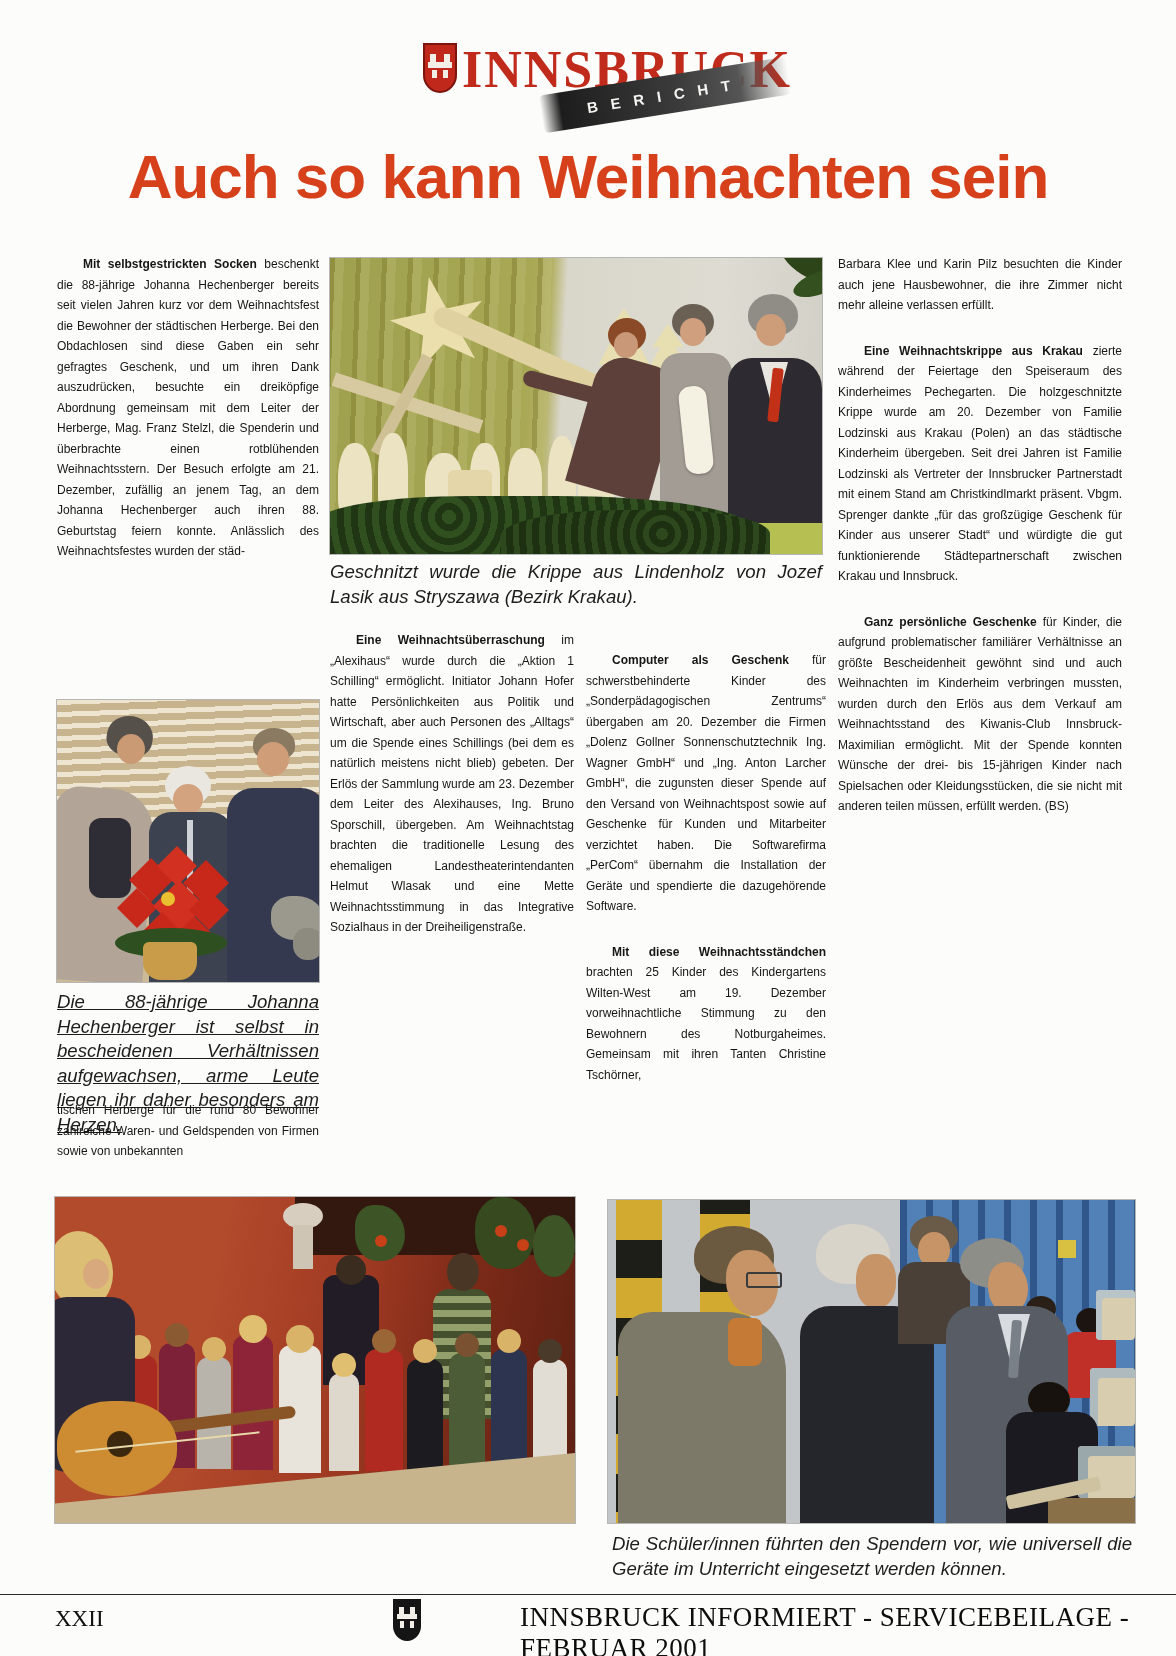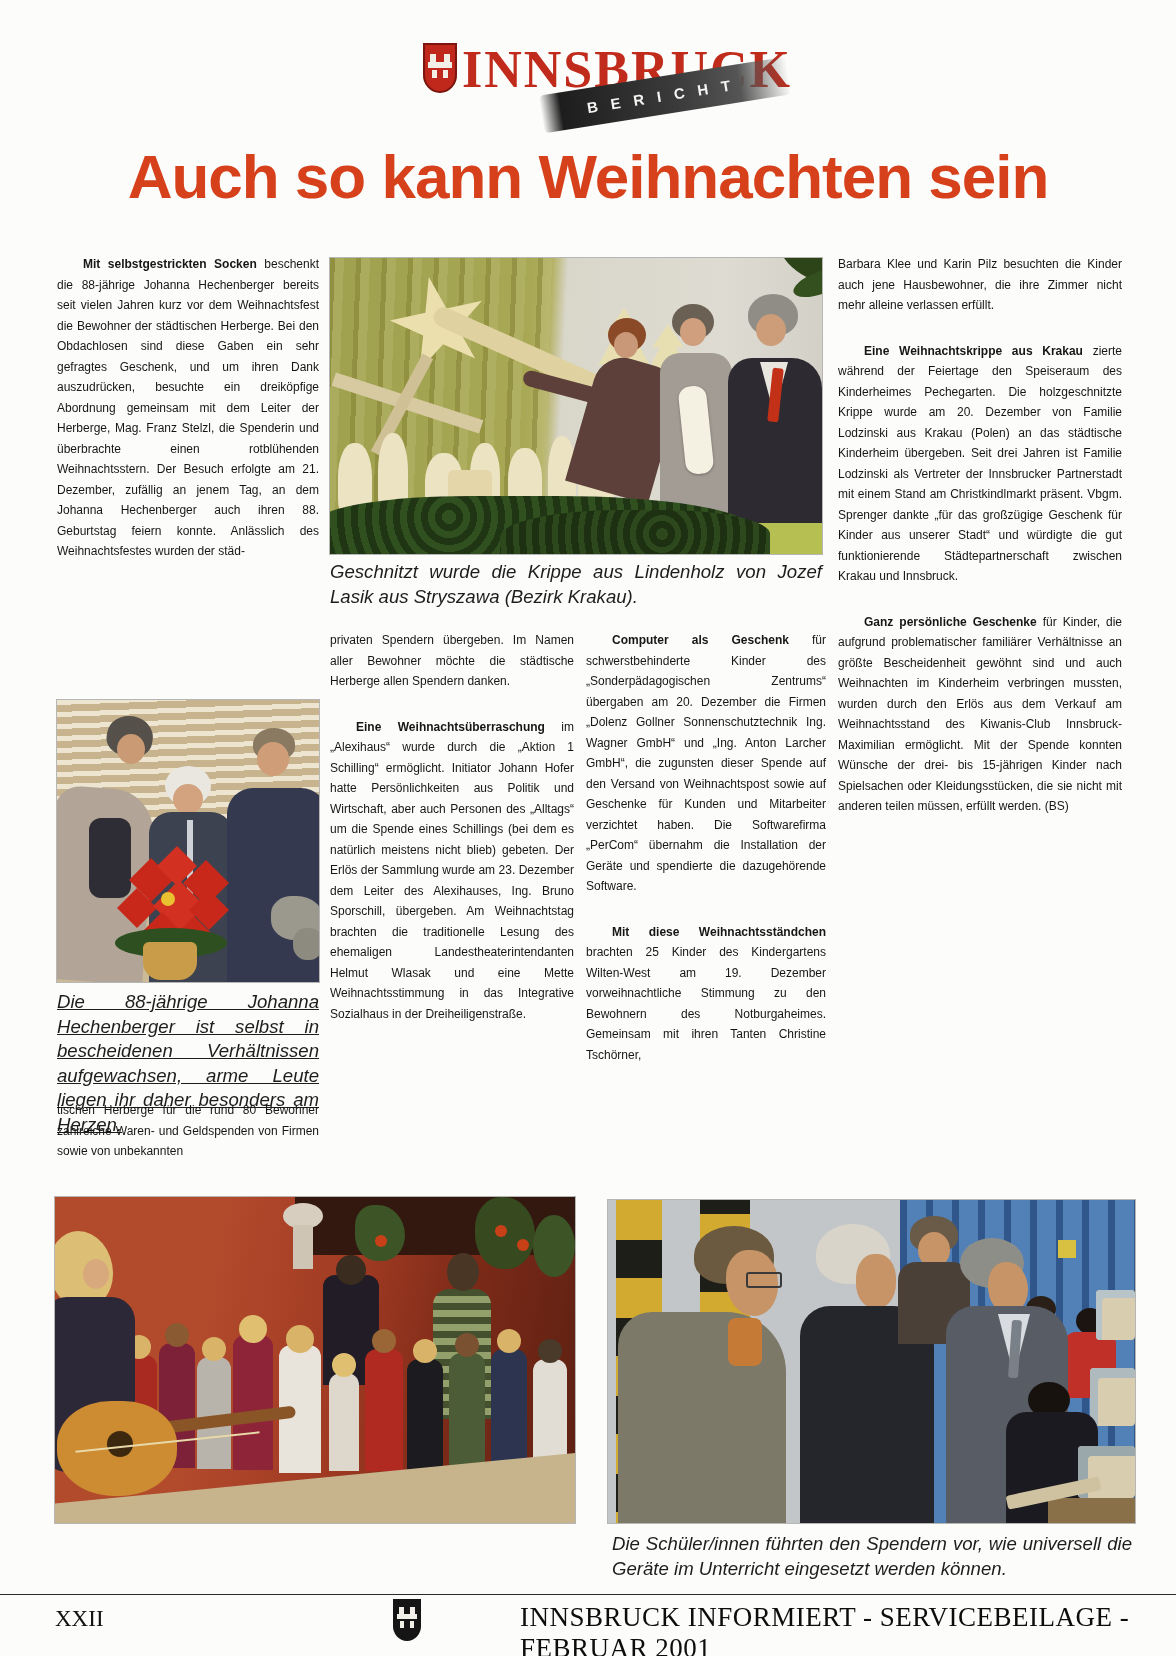--- a/index.html
+++ b/index.html
@@ -129,25 +129,24 @@
     <div class="a" style="left:104px;top:192px;width:14px;height:14px;background:#e8c030;border-radius:50%;"></div>
     <div class="a" style="left:58px;top:228px;width:112px;height:30px;background:#2e5020;border-radius:50%;"></div>
     <div class="a" style="left:86px;top:242px;width:54px;height:38px;background:#c89c48;border-radius:6px 6px 18px 18px;"></div>
   </div>
   <div class="cap" style="left:57px;top:990px;width:262px;text-decoration:underline;">Die 88-jährige Johanna Hechenberger ist selbst in bescheidenen Verhältnissen aufgewachsen, arme Leute liegen ihr daher besonders am Herzen.</div>
   <div class="t" style="left:57px;top:1100px;width:262px;">
     <p><span>tischen Herberge für die rund 80 Bewohner zahlreiche Waren- und Geldspenden von Firmen sowie von unbekannten</span></p>
   </div>
 
   <div class="t" style="left:330px;top:630px;width:244px;">
-    <p><span>privaten Spendern übergeben. Im Namen aller Bewohner möchte die städtische Herberge allen Spendern danken.</span></p>
     <p class="ind"><b>Eine Weihnachtsüberraschung</b><span> im „Alexihaus“ wurde durch die „Aktion 1 Schilling“ ermöglicht. Initiator Johann Hofer hatte Persönlichkeiten aus Politik und Wirtschaft, aber auch Personen des „Alltags“ um die Spende eines Schillings (bei dem es natürlich meistens nicht blieb) gebeten. Der Erlös der Sammlung wurde am 23. Dezember dem Leiter des Alexihauses, Ing. Bruno Sporschill, übergeben. Am Weihnachtstag brachten die traditionelle Lesung des ehemaligen Landestheaterintendanten Helmut Wlasak und eine Mette Weihnachtsstimmung in das Integrative Sozialhaus in der Dreiheiligenstraße.</span></p>
   </div>
 
-  <div class="t" style="left:586px;top:630px;width:240px;">
+  <div class="t" style="left:586px;top:650px;width:240px;">
     <p class="ind"><b>Computer als Geschenk</b><span> für schwerstbehinderte Kinder des „Sonderpädagogischen Zentrums“ übergaben am 20. Dezember die Firmen „Dolenz Gollner Sonnenschutztechnik Ing. Wagner GmbH“ und „Ing. Anton Larcher GmbH“, die zugunsten dieser Spende auf den Versand von Weihnachtspost sowie auf Geschenke für Kunden und Mitarbeiter verzichtet haben. Die Softwarefirma „PerCom“ übernahm die Installation der Geräte und spendierte die dazugehörende Software.</span></p>
     <p class="ind"><b>Mit diese Weihnachtsständchen</b><span> brachten 25 Kinder des Kindergartens Wilten-West am 19. Dezember vorweihnachtliche Stimmung zu den Bewohnern des Notburgaheimes. Gemeinsam mit ihren Tanten Christine Tschörner,</span></p>
   </div>
 
   <div class="t" style="left:838px;top:254px;width:284px;">
     <p><span>Barbara Klee und Karin Pilz besuchten die Kinder auch jene Hausbewohner, die ihre Zimmer nicht mehr alleine verlassen erfüllt.</span></p>
     <p class="ind"><b>Eine Weihnachtskrippe aus Krakau</b><span> zierte während der Feiertage den Speiseraum des Kinderheimes Pechegarten. Die holzgeschnitzte Krippe wurde am 20. Dezember von Familie Lodzinski aus Krakau (Polen) an das städtische Kinderheim übergeben. Seit drei Jahren ist Familie Lodzinski als Vertreter der Innsbrucker Partnerstadt mit einem Stand am Christkindlmarkt präsent. Vbgm. Sprenger dankte „für das großzügige Geschenk für Kinder aus unserer Stadt“ und würdigte die gut funktionierende Städtepartnerschaft zwischen Krakau und Innsbruck.</span></p>
     <p class="ind"><b>Ganz persönliche Geschenke</b><span> für Kinder, die aufgrund problematischer familiärer Verhältnisse an größte Bescheidenheit gewöhnt sind und auch Weihnachten im Kinderheim verbringen mussten, wurden durch den Erlös aus dem Verkauf am Weihnachtsstand des Kiwanis-Club Innsbruck-Maximilian ermöglicht. Mit der Spende konnten Wünsche der drei- bis 15-jährigen Kinder nach Spielsachen oder Kleidungsstücken, die sie nicht mit anderen teilen müssen, erfüllt werden. (BS)</span></p>
   </div>
 

